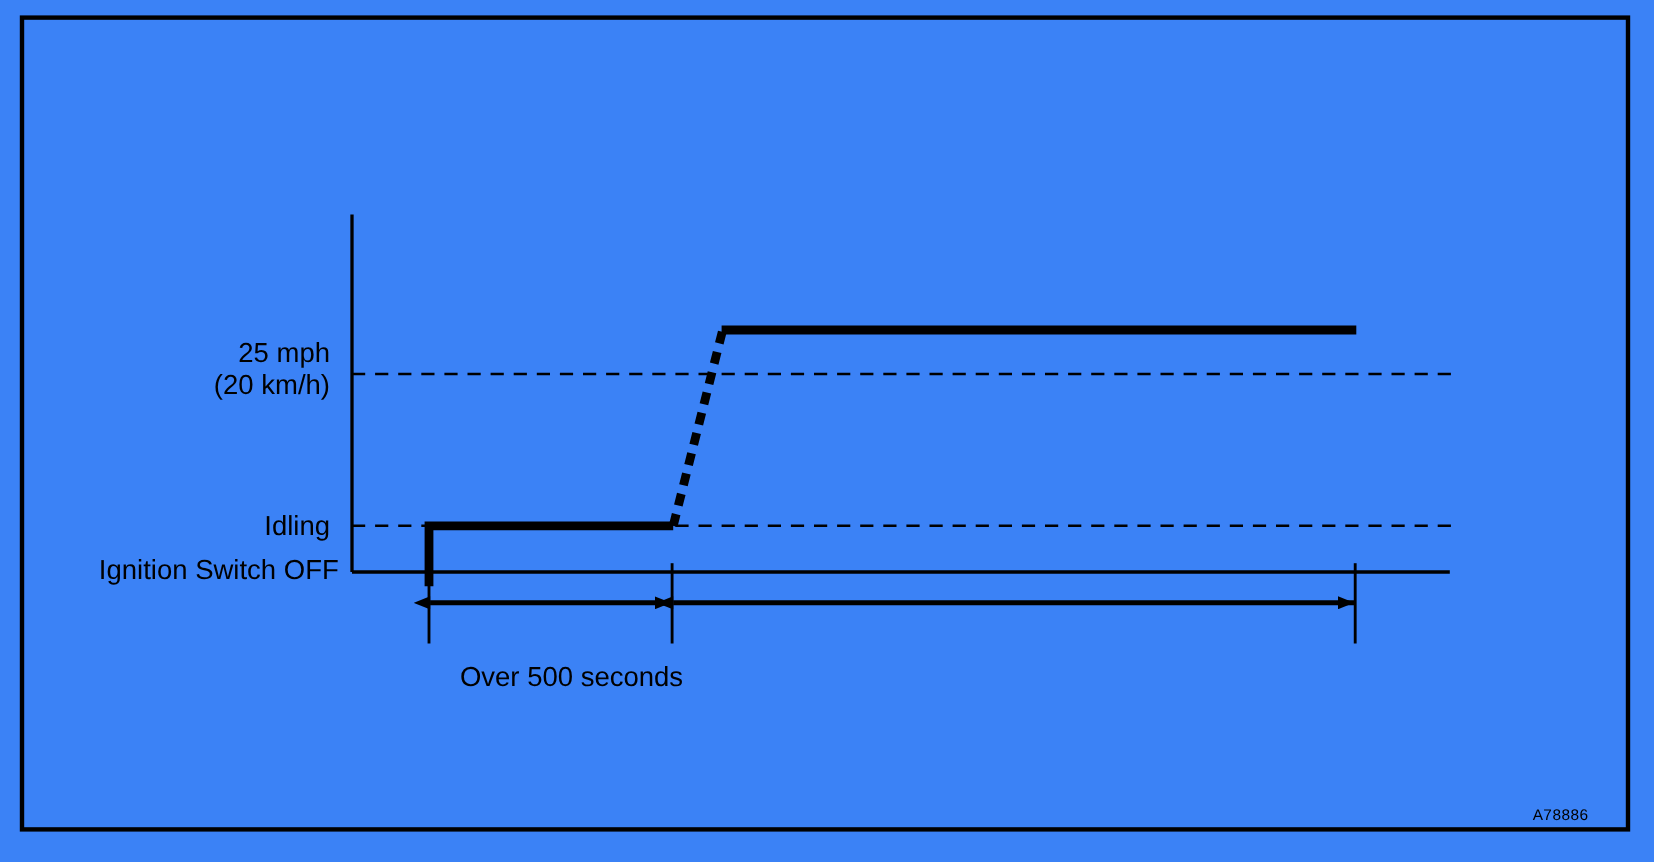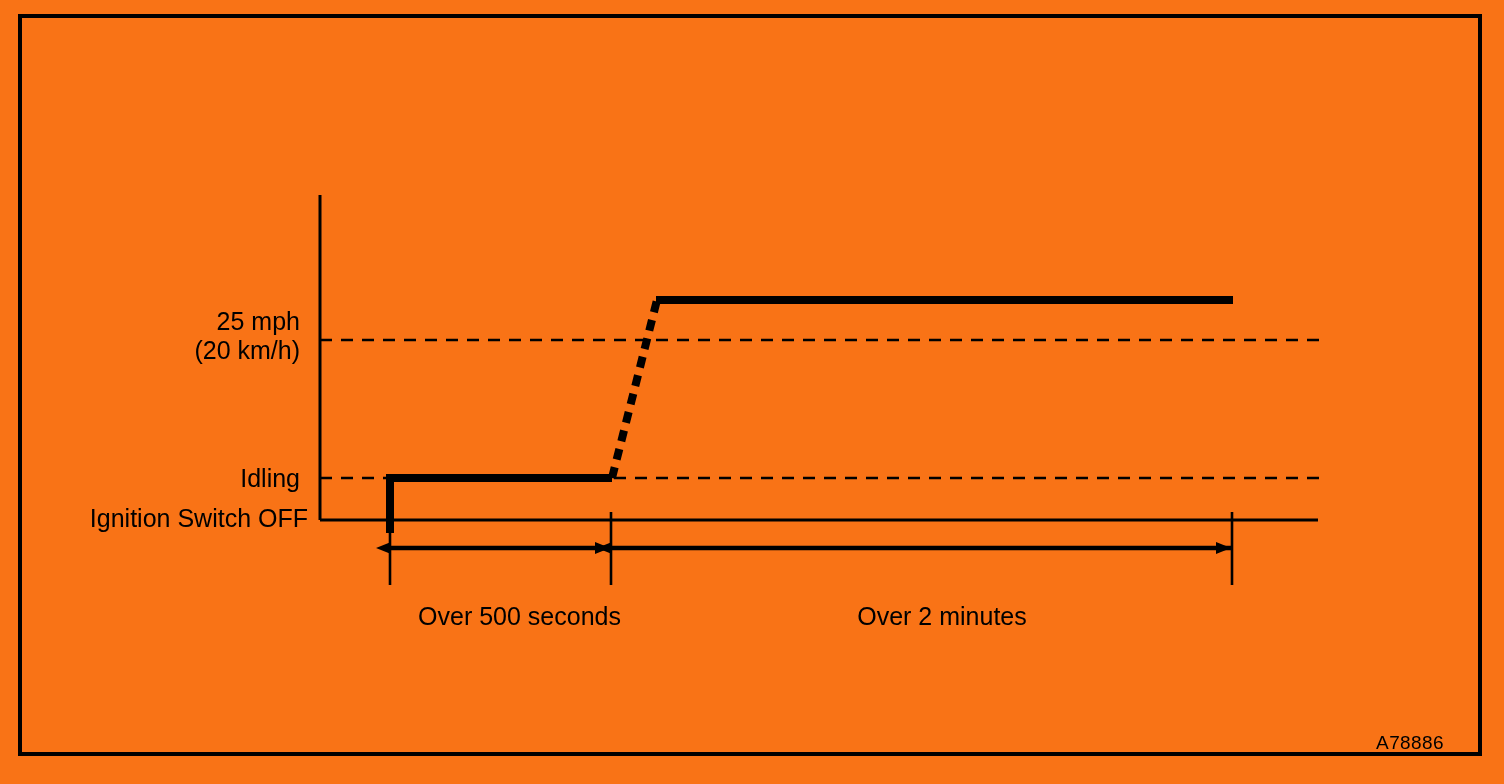--- a/index.html
+++ b/index.html
@@ -5,21 +5,21 @@
 <style>
   html, body {
     margin: 0;
     padding: 0;
     background: #ffffff;
   }
   #page {
     position: relative;
     width: 1504px;
     height: 784px;
-    background: #f97316;
+    background: #3b82f6;
     font-family: "Liberation Sans", sans-serif;
     overflow: hidden;
   }
   #frame {
     position: absolute;
     left: 18px;
     top: 14px;
     width: 1464px;
     height: 742px;
     border: 4px solid #000000;
@@ -69,21 +69,21 @@
   }
   #lbl-seg2 {
     left: 826px;
     top: 602px;
     width: 232px;
   }
   #lbl-code {
     left: 1300px;
     top: 732px;
     width: 144px;
-    font-size: 19px;
+    font-size: 14px;
     letter-spacing: 0.4px;
     text-align: right;
   }
 </style>
 </head>
 <body>
 
 <div id="page">
 
   <div id="frame"></div>
@@ -119,17 +119,16 @@
   </svg>
 
   <div class="lbl lbl-right" id="lbl-speed"><span>25 mph</span><br><span>(20 km/h)</span></div>
 
   <div class="lbl lbl-right" id="lbl-idling">Idling</div>
 
   <div class="lbl lbl-right" id="lbl-ign">Ignition Switch OFF</div>
 
   <div class="lbl lbl-center" id="lbl-seg1">Over 500 seconds</div>
 
-  <div class="lbl lbl-center" id="lbl-seg2">Over 2 minutes</div>
 
   <div class="lbl" id="lbl-code">A78886</div>
 
 </div>
 
 </body></html>

